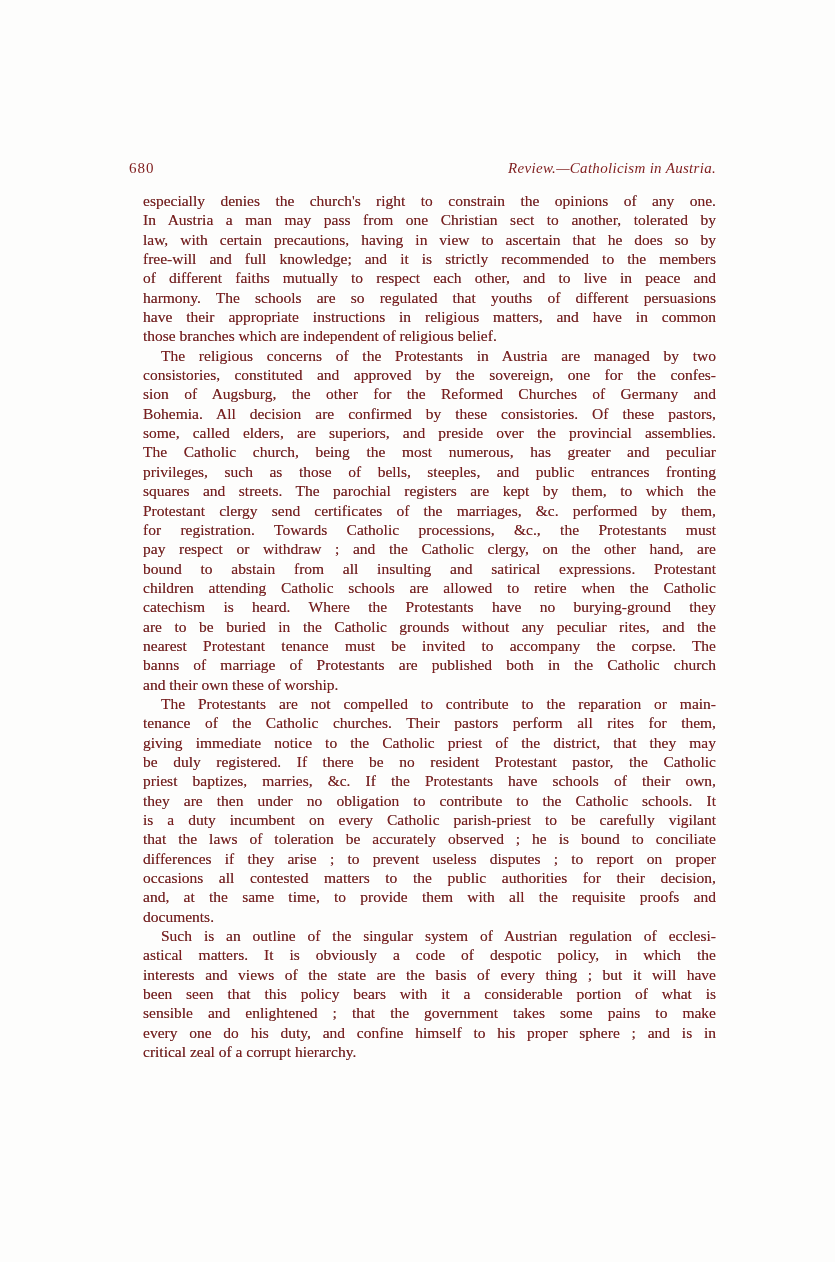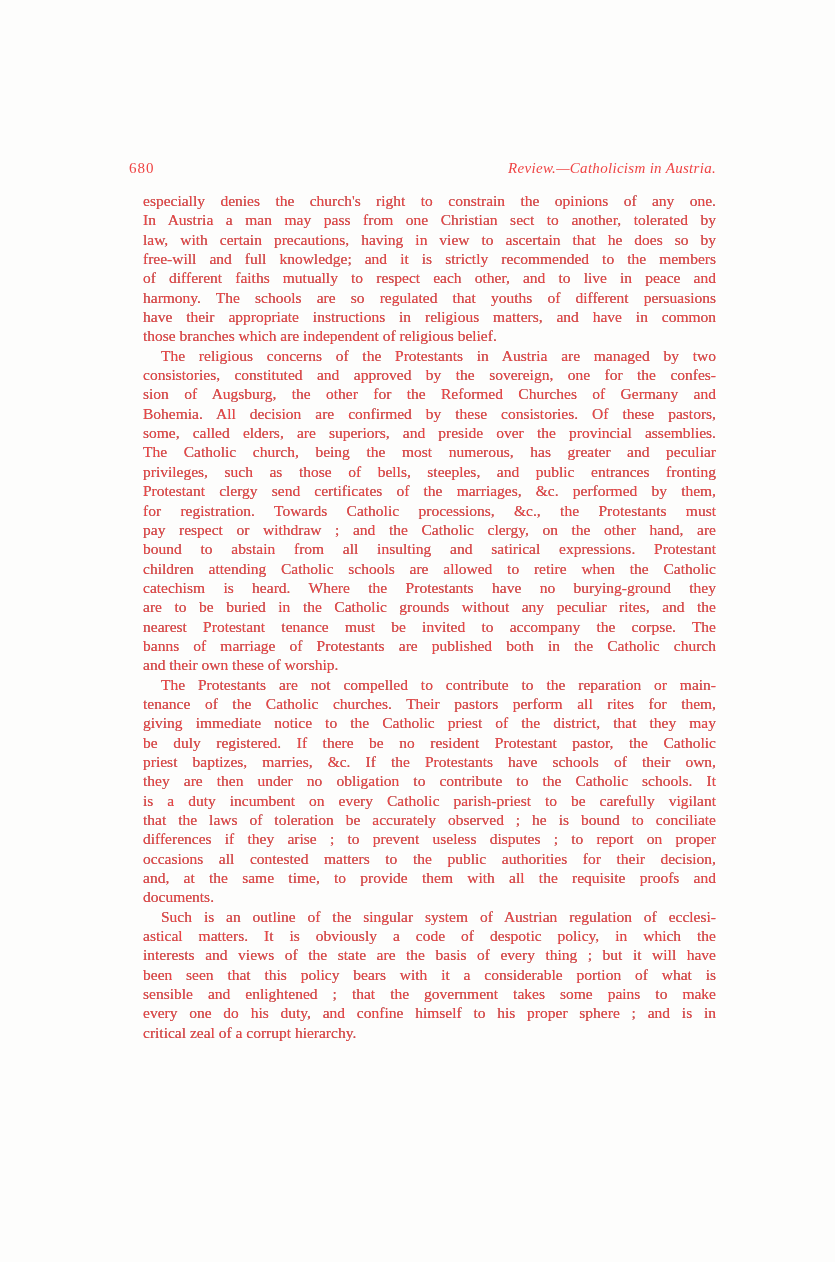--- a/index.html
+++ b/index.html
@@ -6,21 +6,21 @@
     margin: 0;
     padding: 0;
     background: #ffffff;
   }
   .page {
     position: relative;
     width: 835px;
     height: 1262px;
     background: #fdfdfc;
     font-family: "Liberation Serif", serif;
-    color: #ef4444;
+    color: #7f1d1d;
     overflow: hidden;
   }
   .header {
     position: absolute;
     top: 160px;
     left: 127px;
     width: 589px;
     height: 20px;
     font-size: 15px;
   }
@@ -82,20 +82,21 @@
         <div class="line para-end">those branches which are independent of religious belief.</div>
       </div>
       <div class="paragraph">
         <div class="line indent">The religious concerns of the Protestants in Austria are managed by two</div>
         <div class="line">consistories, constituted and approved by the sovereign, one for the confes-</div>
         <div class="line">sion of Augsburg, the other for the Reformed Churches of Germany and</div>
         <div class="line">Bohemia.  All decision are confirmed by these consistories.  Of these pastors,</div>
         <div class="line">some, called elders, are superiors, and preside over the provincial assemblies.</div>
         <div class="line">The Catholic church, being the most numerous, has greater and peculiar</div>
         <div class="line">privileges, such as those of bells, steeples, and public entrances fronting</div>
+        <div class="line">squares and streets.  The parochial registers are kept by them, to which the</div>
         <div class="line">Protestant clergy send certificates of the marriages, &amp;c. performed by them,</div>
         <div class="line">for registration.  Towards Catholic processions, &amp;c., the Protestants must</div>
         <div class="line">pay respect or withdraw ; and the Catholic clergy, on the other hand, are</div>
         <div class="line">bound to abstain from all insulting and satirical expressions.  Protestant</div>
         <div class="line">children attending Catholic schools are allowed to retire when the Catholic</div>
         <div class="line">catechism is heard.  Where the Protestants have no burying-ground they</div>
         <div class="line">are to be buried in the Catholic grounds without any peculiar rites, and the</div>
         <div class="line">nearest Protestant tenance must be invited to accompany the corpse.  The</div>
         <div class="line">banns of marriage of Protestants are published both in the Catholic church</div>
         <div class="line para-end">and their own these of worship.</div>

